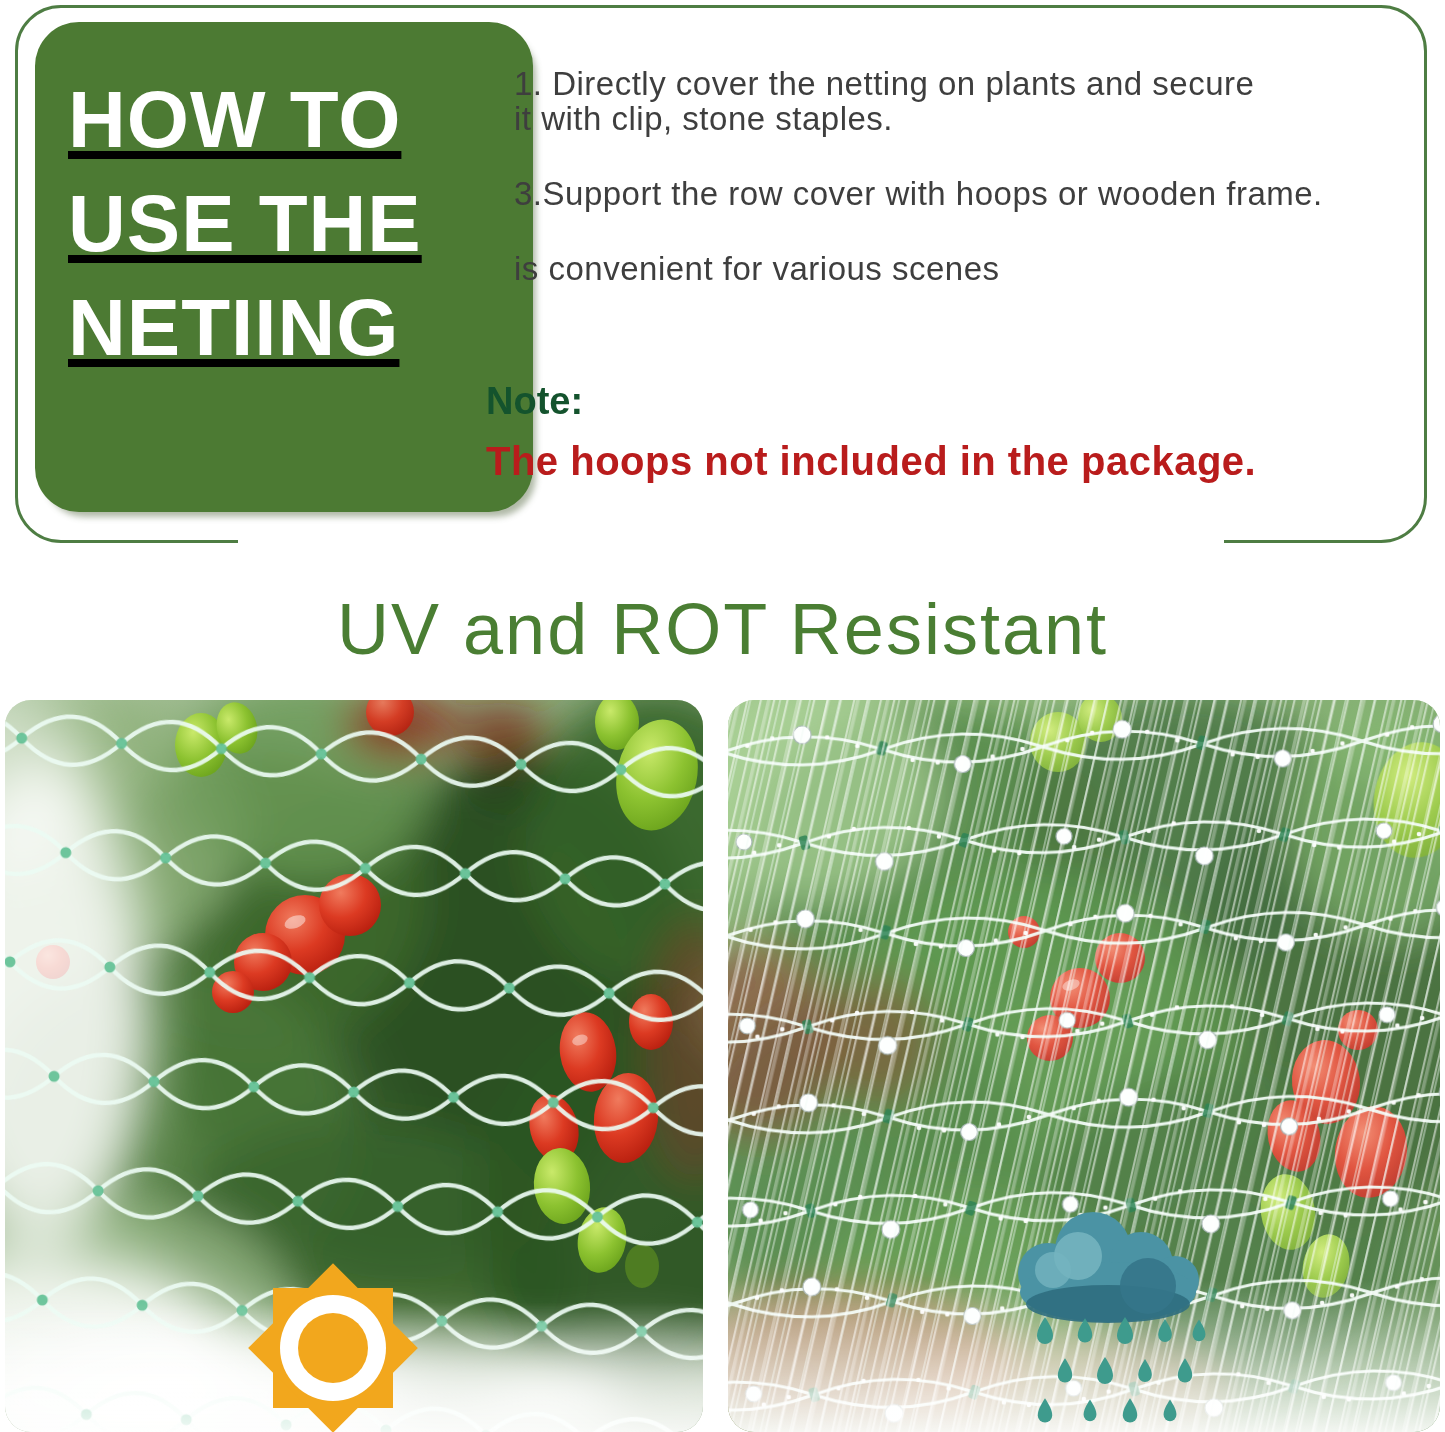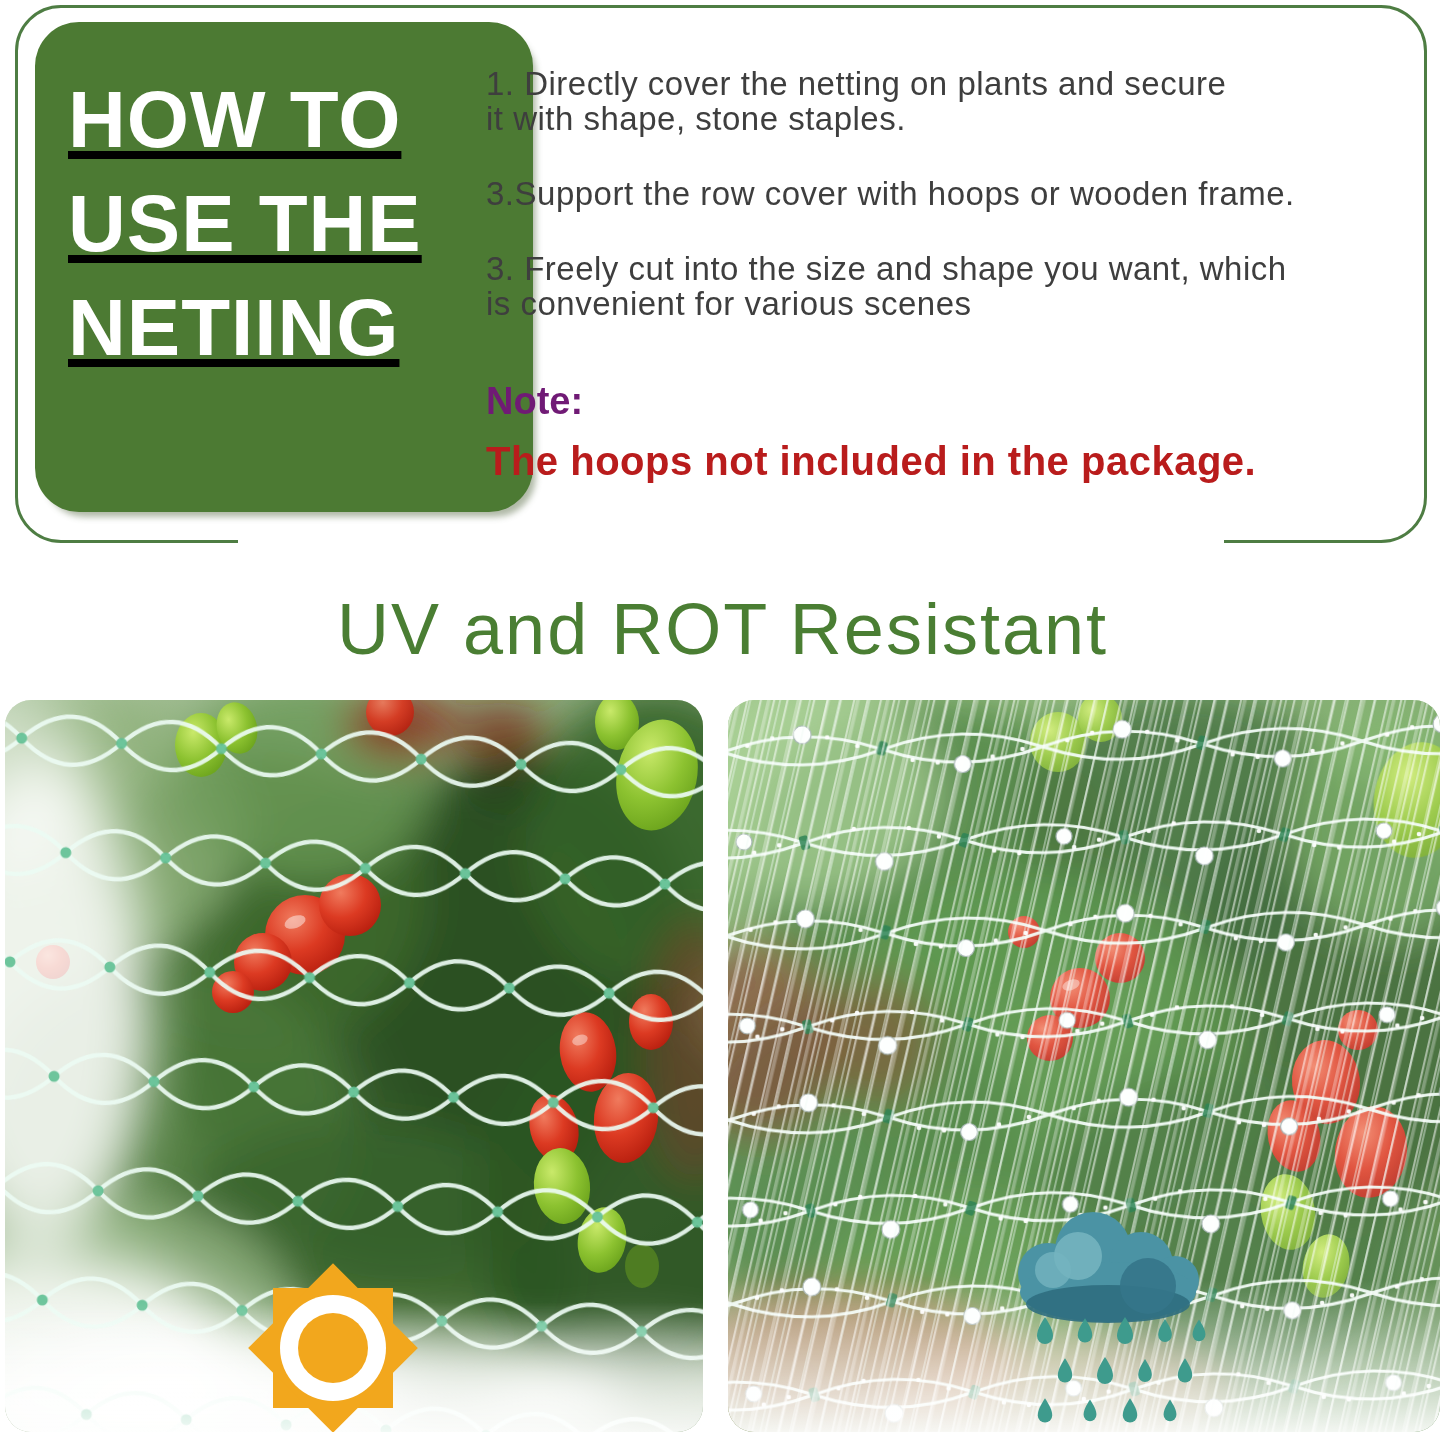--- a/index.html
+++ b/index.html
@@ -13,24 +13,24 @@
 
   
   .title-box{position:absolute;left:35px;top:22px;width:498px;height:490px;background:#4C7A33;
              border-radius:44px;box-shadow:6px 8px 6px -3px rgba(80,100,60,.45);
              padding:46px 0 0 33px;box-sizing:border-box;text-decoration:underline;}
   .title-line{color:#ffffff;font-weight:bold;font-size:80px;line-height:104px;letter-spacing:1px;}
 
   
   .steps{position:absolute;left:486px;top:66px;width:950px;}
   .step{margin:0 0 40px 0;color:#3E3E3E;font-size:33px;line-height:35px;letter-spacing:.5px;}
-  .step span{display:block;}
+  .step span{display:block;margin-left:28px;}
 
   .note{position:absolute;left:486px;top:380px;}
-  .note-label{color:#701a75;font-weight:bold;font-size:38px;margin-bottom:16px;}
+  .note-label{color:#14532d;font-weight:bold;font-size:38px;margin-bottom:16px;}
   .note-text{color:#b91c1c;font-weight:bold;font-size:40px;letter-spacing:.5px;}
 
   .heading{position:absolute;left:0;right:0;top:588px;margin:0;text-align:center;
            color:#4A7E33;font-weight:normal;font-size:72px;letter-spacing:2px;}
 
   .photo{position:absolute;top:700px;height:732px;border-radius:26px;overflow:hidden;}
   .photo-left{left:5px;width:698px;}
   .photo-right{left:728px;width:712px;}
   .photo svg{display:block;}
 </style>
@@ -44,27 +44,26 @@
 
   <div class="title-box">
     <div class="title-line">HOW TO</div>
     <div class="title-line">USE THE</div>
     <div class="title-line">NETIING</div>
   </div>
 
   <div class="steps">
     <p class="step">
       <span>1. Directly cover the netting on plants and secure</span>
-      <span>it with shape, stone staples.</span>
+      <span>it with clip, stone staples.</span>
     </p>
     <p class="step">
       <span>3.Support the row cover with hoops or wooden frame.</span>
     </p>
     <p class="step">
-      <span>3. Freely cut into the size and shape you want, which</span>
       <span>is convenient for various scenes</span>
     </p>
   </div>
 
   <div class="note">
     <div class="note-label">Note:</div>
     <div class="note-text">The hoops not included in the package.</div>
   </div>
 
   <h2 class="heading">UV and ROT Resistant</h2>

